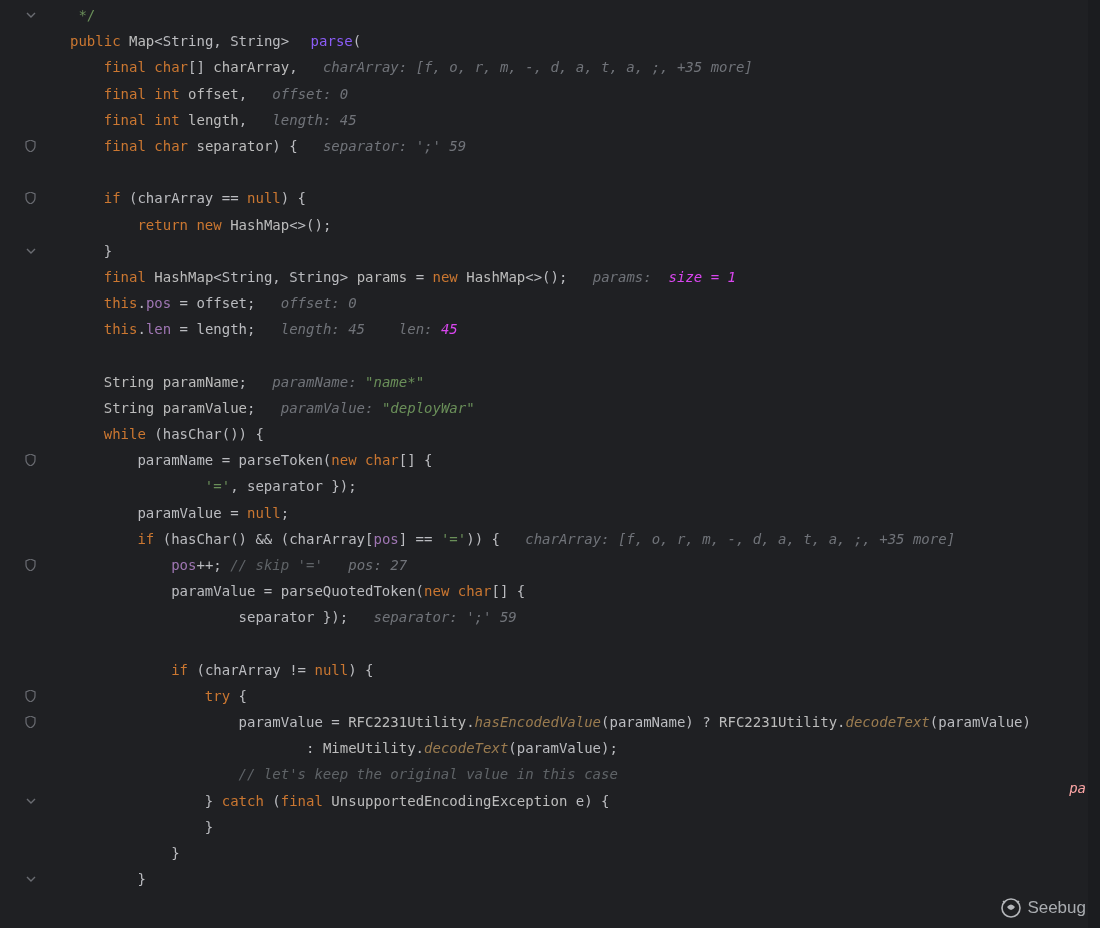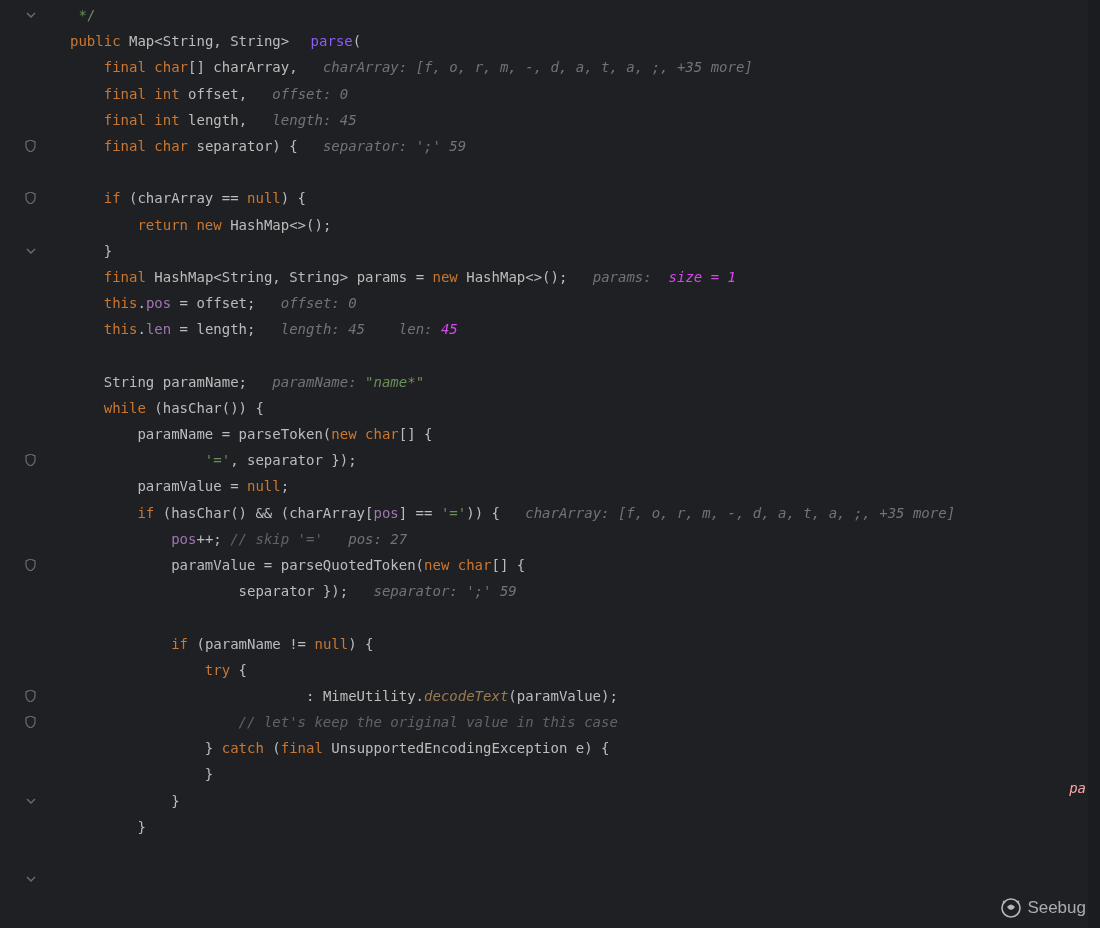--- a/index.html
+++ b/index.html
@@ -210,43 +210,45 @@
 
 
 <div class="line">    <span class="thiskw">this</span><span class="punct">.</span><span class="field">pos</span><span class="punct"> = offset;</span>   <span class="hint">offset: 0</span></div>
 
 <div class="line">    <span class="thiskw">this</span><span class="punct">.</span><span class="field">len</span><span class="punct"> = length;</span>   <span class="hint">length: 45</span>    <span class="hint">len:</span> <span class="hintnum">45</span></div>
 
 <div class="line"><span> </span></div>
 
 <div class="line">    <span class="cls">String</span> <span class="param">paramName</span><span class="punct">;</span>   <span class="hint">paramName:</span> <span class="hintstr">"name*"</span></div>
 
+<div class="line">    <span class="cls">String</span> <span class="param">paramValue</span><span class="punct">;</span>   <span class="hint">paramValue:</span> <span class="hintstr">"deployWar"</span></div>
 
 <div class="line">    <span class="kw">while</span> <span class="punct">(hasChar()) {</span></div>
 
 <div class="line">        <span class="punct">paramName = parseToken(</span><span class="kw">new</span> <span class="type">char</span><span class="punct">[] {</span></div>
 
 <div class="line">                <span class="str">'='</span><span class="punct">, separator });</span></div>
 
 <div class="line hl-soft">        <span class="punct">paramValue = </span><span class="kw">null</span><span class="punct">;</span></div>
 
 <div class="line">        <span class="kw">if</span><span class="punct"> (hasChar() &amp;&amp; (charArray[</span><span class="field">pos</span><span class="punct">] == </span><span class="str">'='</span><span class="punct">)) {</span>   <span class="hint">charArray: [f, o, r, m, -, d, a, t, a, ;, +35 more]</span></div>
 
 <div class="line">            <span class="field">pos</span><span class="punct">++;</span> <span class="cmt">// skip '='</span>   <span class="hint">pos: 27</span></div>
 
 <div class="line">            <span class="punct">paramValue = parseQuotedToken(</span><span class="kw">new</span> <span class="type">char</span><span class="punct">[] {</span></div>
 
 <div class="line">                    <span class="punct">separator });</span>   <span class="hint">separator: ';' 59</span></div>
 
 <div class="line"><span> </span></div>
 
-<div class="line">            <span class="kw">if</span> <span class="punct">(paramName != </span><span class="kw">null</span><span class="punct">) {</span></div>
+<div class="line">            <span class="kw">if</span> <span class="punct">(charArray != </span><span class="kw">null</span><span class="punct">) {</span></div>
 
 <div class="line">                <span class="kw">try</span><span class="punct"> {</span></div>
 
+<div class="line hl-blue">                    <span class="punct">paramValue = </span><span class="cls">RFC2231Utility</span><span class="punct">.</span><span class="mtdi">hasEncodedValue</span><span class="punct">(paramName) ? </span><span class="cls">RFC2231Utility</span><span class="punct">.</span><span class="mtdi">decodeText</span><span class="punct">(paramValue)</span></div>
 
 <div class="line">                            <span class="punct">: </span><span class="cls">MimeUtility</span><span class="punct">.</span><span class="mtdi">decodeText</span><span class="punct">(paramValue);</span></div>
 
 <div class="line">                    <span class="cmt">// let's keep the original value in this case</span></div>
 
 <div class="line">                <span class="punct">}</span> <span class="kw">catch</span><span class="punct"> (</span><span class="kw">final</span> <span class="cls">UnsupportedEncodingException</span><span class="punct"> e) {</span></div>
 
 <div class="line">                <span class="punct">}</span></div>
 
 <div class="line">            <span class="punct">}</span></div>

